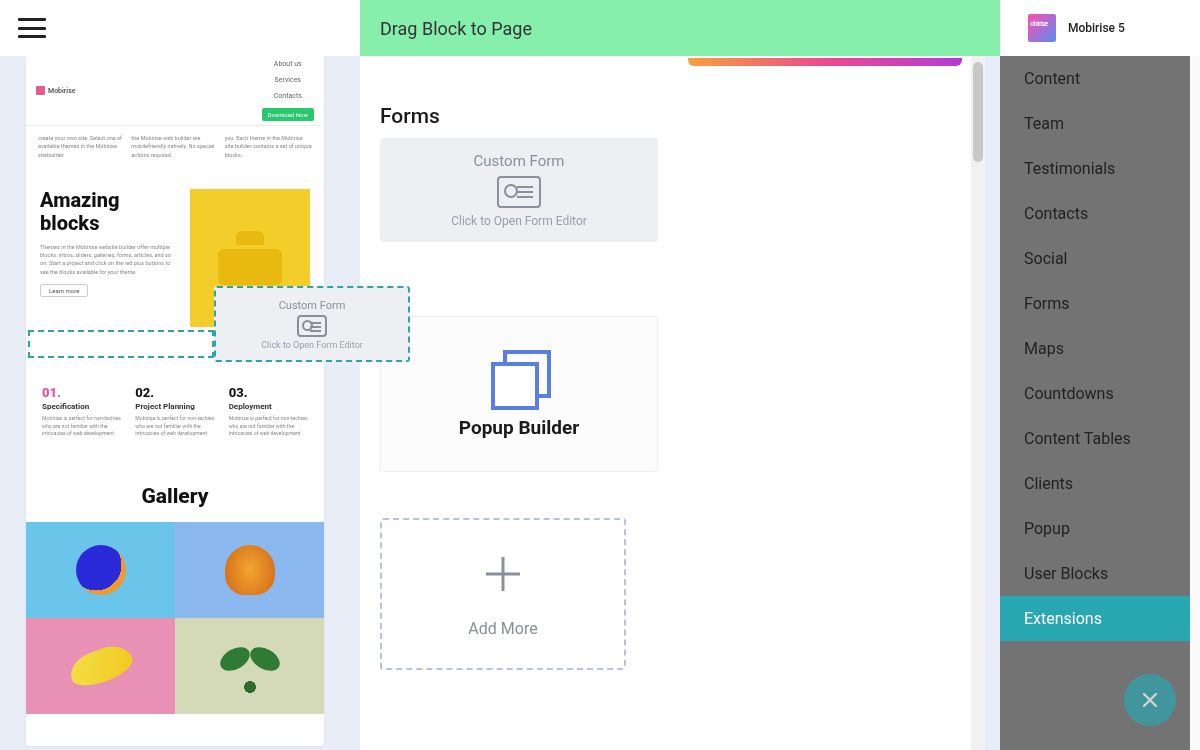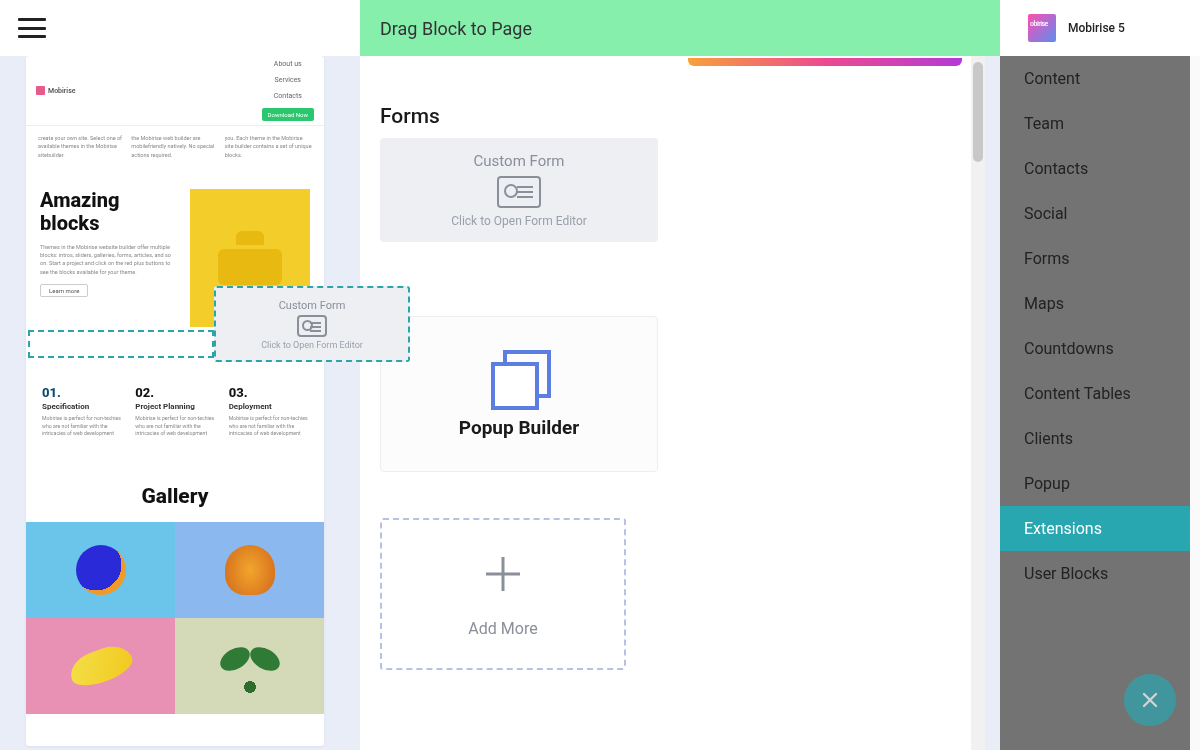--- a/index.html
+++ b/index.html
@@ -31,21 +31,21 @@
 .prev-hero-l p { font-size: 5.5px; color: #888; line-height: 1.5; margin-bottom: 8px; }
 .prev-learn { display: inline-block; border: 1px solid #ccc; padding: 2px 8px; font-size: 6px; color: #555; border-radius: 2px; }
 .prev-hero-r { width: 120px; height: 138px; background: #f3ce2b; display: flex; align-items: center; justify-content: center; }
 .phone-body { width: 64px; height: 54px; position: relative; }
 .phone-body::before { content:""; position:absolute; left:18px; top:0; width:28px; height:14px; background:#e8b910; border-radius:6px 6px 0 0; }
 .phone-body::after { content:""; position:absolute; left:0; bottom:0; width:64px; height:36px; background:#e8b910; border-radius:6px; }
 
 .prev-steps { display: flex; gap: 14px; padding: 36px 16px 26px; }
 .prev-steps > div { flex: 1; }
 .step-num { font-size: 13px; font-weight: 800; color: #111; }
-.step-num.c1 { color:#0c4a6e; } .step-num.c2 { color:#111; } .step-num.c3 { color:#111; }
+.step-num.c1 { color:#ec4899; } .step-num.c2 { color:#111; } .step-num.c3 { color:#111; }
 .step-title { font-size: 8px; font-weight: 700; margin: 2px 0 4px; }
 .step-desc { font-size: 5.2px; color: #888; line-height: 1.5; }
 
 .prev-gallery { padding: 20px 0 0; }
 .prev-gallery h2 { text-align: center; font-size: 21px; font-weight: 800; color: #111; margin-bottom: 14px; }
 .gal-grid { display: grid; grid-template-columns: 1fr 1fr; }
 .gal-cell { height: 96px; display:flex; align-items:center; justify-content:center; }
 .g1 { background:#6bc4ea; } .g2 { background:#8bb8ef; } .g3 { background:#e990b5; } .g4 { background:#d4d9b7; }
 .fruit { width:50px; height:50px; border-radius:50%; }
 .g1 .fruit { background: radial-gradient(circle at 40% 40%, #2a2ad9 60%, #f09a2a 60%); }
@@ -226,30 +226,31 @@
 
   <div class="blocks-scroll">
     <div class="blocks-thumb"></div>
   </div>
 </div>
 
 <div class="sidebar">
   <div id="sidebar-list">
       <div class="sidebar-item">Content</div>
       <div class="sidebar-item">Team</div>
+      <div class="sidebar-item">Testimonials</div>
       <div class="sidebar-item">Contacts</div>
       <div class="sidebar-item">Social</div>
       <div class="sidebar-item">Forms</div>
       <div class="sidebar-item">Maps</div>
       <div class="sidebar-item">Countdowns</div>
       <div class="sidebar-item">Content Tables</div>
       <div class="sidebar-item">Clients</div>
       <div class="sidebar-item">Popup</div>
+      <div class="sidebar-item">User Blocks</div>
       <div class="sidebar-item active">Extensions</div>
-      <div class="sidebar-item">User Blocks</div>
     </div>
   <div class="sidebar-scroll"></div>
 </div>
 
 <div class="close-fab">
   <svg viewBox="0 0 20 20">
       <path d="M4 4l12 12M16 4L4 16" stroke="#fff" stroke-width="2.4" stroke-linecap="round"></path>
     </svg>
 </div>
 

